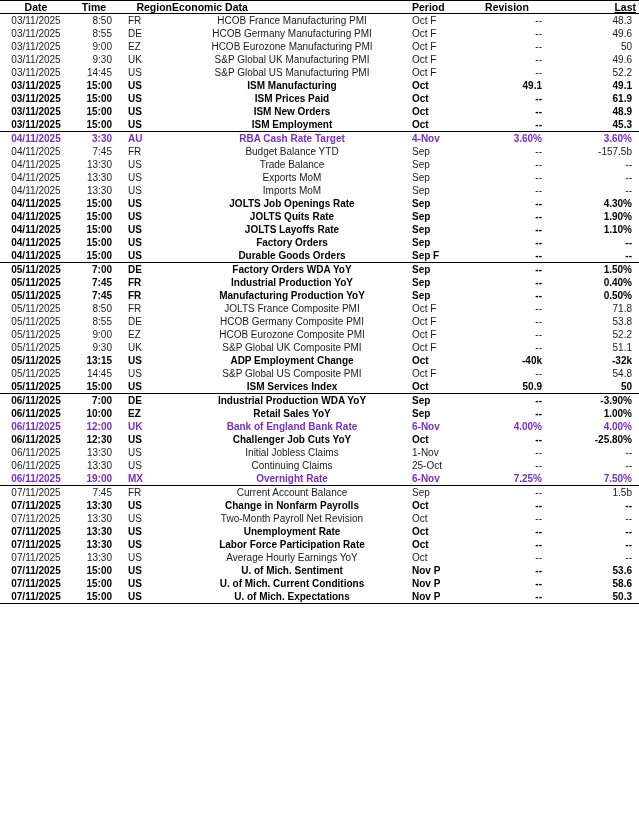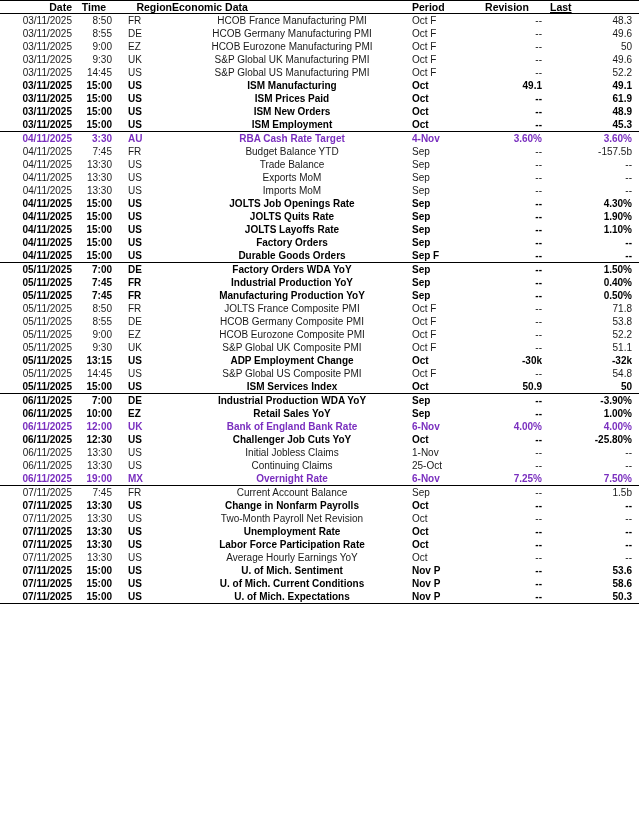--- a/index.html
+++ b/index.html
@@ -34,33 +34,33 @@
     font-size: 10px;
     color: #1a1a1a;
     padding: 2px 4px 2px 4px;
     white-space: nowrap;
     overflow: hidden;
     text-overflow: ellipsis;
     vertical-align: middle;
     line-height: 13px;
   }
   
-  .c-date   { width: 72px; text-align: right; }
+  .c-date   { width: 72px; text-align: center; }
   .c-time   { width: 44px; text-align: right; padding-right: 8px !important; }
   .c-region { width: 48px; text-align: left; padding-left: 8px !important; }
   .c-event  { width: 240px; text-align: center; }
   .c-period { width: 56px; text-align: left; }
   .c-cons   { width: 78px; text-align: right; padding-right: 8px !important; }
   .c-last   { width: 86px; text-align: right; padding-right: 8px !important; }
 
   thead .c-time { text-align: center; padding-right: 4px !important; }
   thead .c-region { text-align: right; padding-left: 4px !important; }
   thead .c-event { text-align: left; }
   thead .c-cons { text-align: center; padding-right: 4px !important; }
-  thead .c-last { text-align: left; padding-right: 4px !important; text-decoration: underline; }
+  thead .c-last { text-align: right; padding-right: 4px !important; text-decoration: underline; }
 
   tr.bold td { font-weight: bold; color: #000000; }
   tr.highlight td { color: #7a2fbf; font-weight: bold; }
   tr.sep td { border-top: 1px solid #000000; }
   tr.norm td { font-weight: normal; }
 
   .table-wrap {
     border-top: 1px solid #000000;
     border-bottom: 1px solid #000000;
   }
@@ -315,21 +315,21 @@
           <td class="c-period">Oct F</td>
           <td class="c-cons">--</td>
           <td class="c-last">51.1</td>
         </tr>
         <tr class="bold">
           <td class="c-date">05/11/2025</td>
           <td class="c-time">13:15</td>
           <td class="c-region">US</td>
           <td class="c-event">ADP Employment Change</td>
           <td class="c-period">Oct</td>
-          <td class="c-cons">-30k</td>
+          <td class="c-cons">-40k</td>
           <td class="c-last">-32k</td>
         </tr>
         <tr class="norm">
           <td class="c-date">05/11/2025</td>
           <td class="c-time">14:45</td>
           <td class="c-region">US</td>
           <td class="c-event">S&amp;P Global US Composite PMI</td>
           <td class="c-period">Oct F</td>
           <td class="c-cons">--</td>
           <td class="c-last">54.8</td>

